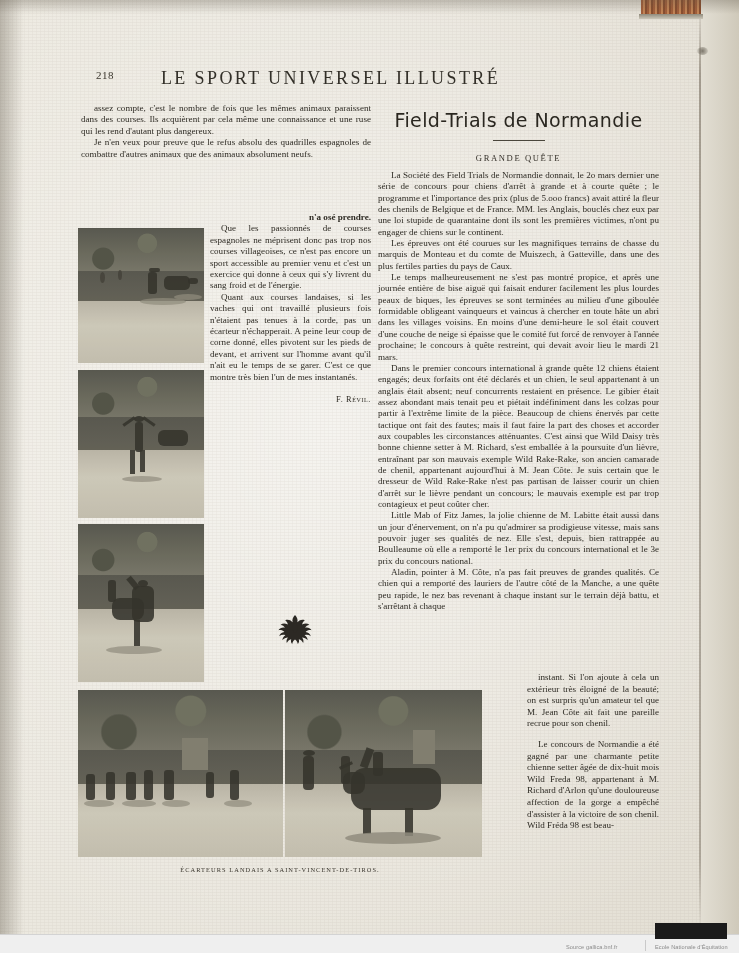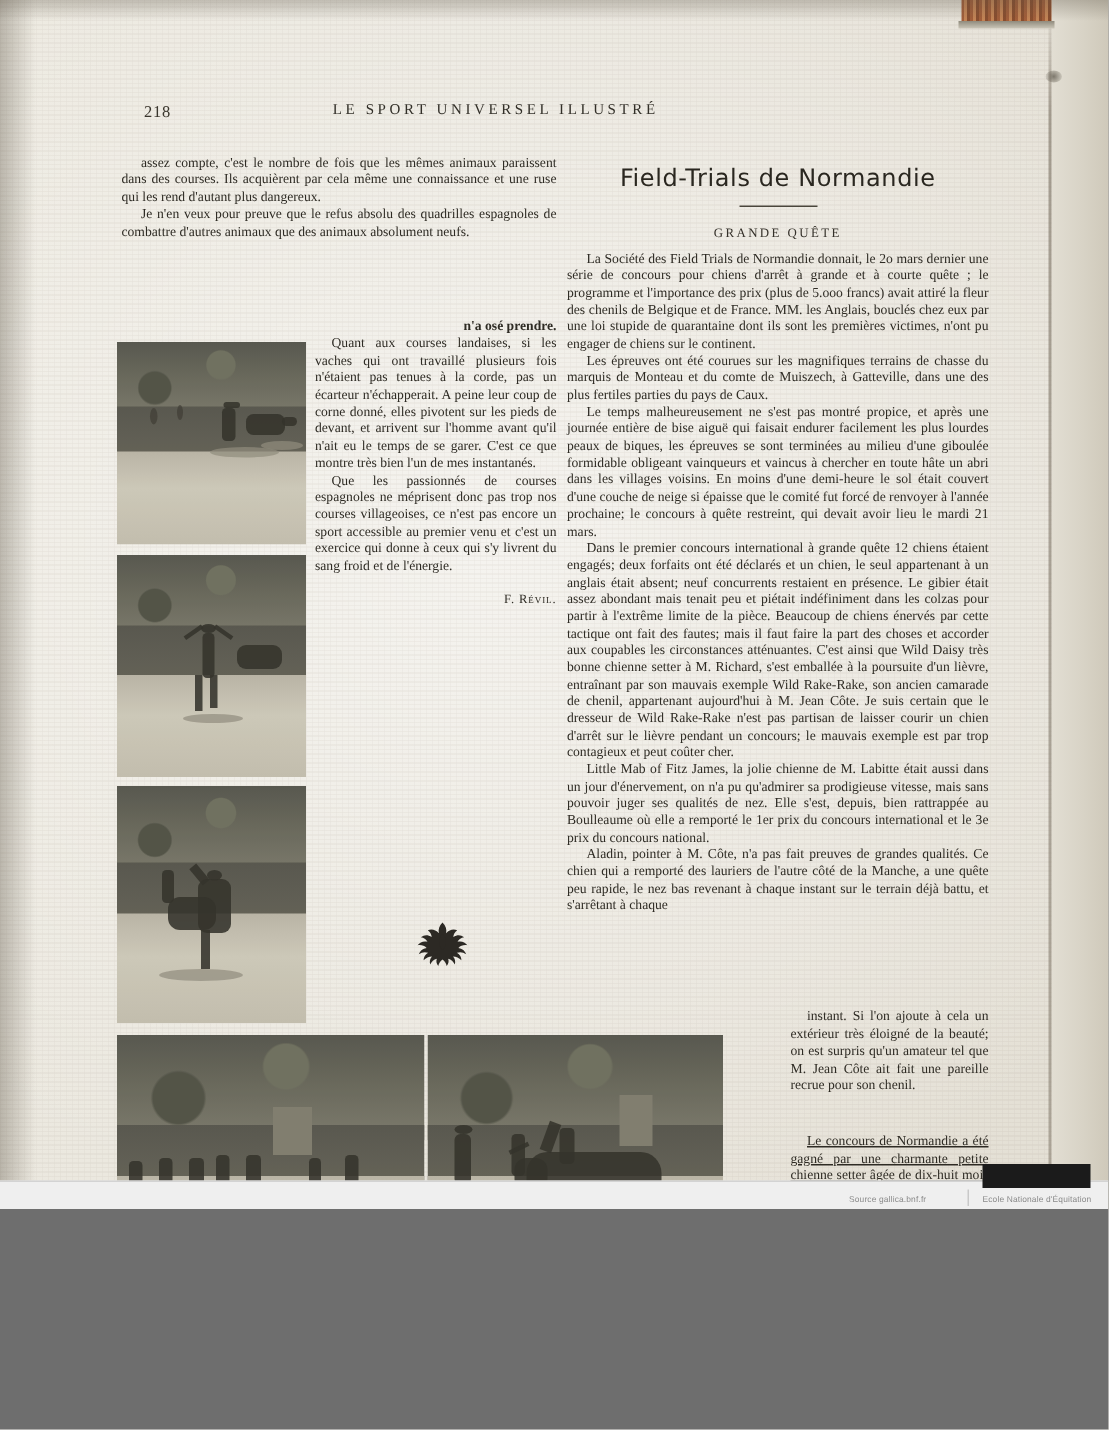--- a/index.html
+++ b/index.html
@@ -1,20 +1,20 @@
 <!DOCTYPE html>
 <html><head>
 <meta charset="utf-8">
 <style>
   html,body{margin:0;padding:0;background:#6e6e6e;}
   body{font-family:"Liberation Serif",serif;}
 
   #page{
     position:relative;
-    width:739px;height:806px;
+    width:739px;height:953px;
     background:#e9e6dd;
     overflow:hidden;
   }
 
   
   .paper{
     position:absolute;inset:0;
     background:
       radial-gradient(ellipse 120% 95% at 45% 45%, rgba(255,255,255,0.55) 0%, rgba(255,255,255,0.0) 62%),
       linear-gradient(100deg,#edeae1 0%,#eae7de 35%,#e7e3d9 70%,#e3dfd4 100%);
@@ -63,39 +63,39 @@
 
   
   .sheet{position:absolute;left:0;top:0;width:701px;height:935px;}
 
   .folio{
     position:absolute;left:96px;top:69px;
     font-size:11px;letter-spacing:.5px;color:#3a362d;
   }
   .running-head{
     position:absolute;left:0;right:0;top:68px;text-align:center;
-    font-size:10px;letter-spacing:2.4px;color:#322f28;
+    font-size:18px;letter-spacing:2.4px;color:#322f28;
     padding-right:40px;
   }
 
   
   .col-left{
     position:absolute;left:81px;top:103px;width:290px;
     font-size:9.1px;line-height:11.4px;color:#2e2b24;text-align:justify;
     -webkit-hyphens:none;hyphens:none;
   }
   .col-right{
     position:absolute;left:378px;top:103px;width:281px;
     color:#2e2b24;
   }
   .col-left p, .col-right p{margin:0 0 0 0;text-indent:13px;}
 
   .hdr-title{
     text-align:center;
-    font-size:16px;
+    font-size:19px;
     letter-spacing:.4px;
     color:#2a2720;
     margin:6px 0 0 0;
     font-family:"DejaVu Sans",sans-serif;
     font-weight:400;
     white-space:nowrap;
   }
   .rule{
     width:52px;height:1px;background:#4a463c;margin:9px auto 12px auto;
   }
@@ -117,21 +117,21 @@
     text-align:right;font-size:8.4px;letter-spacing:.6px;margin-top:11px;
     font-variant:small-caps;
   }
 
   
   .rwrap{
     position:absolute;left:527px;top:672px;width:132px;
     font-size:9.1px;line-height:11.6px;text-align:justify;color:#2e2b24;
   }
   .rwrap p{margin:0;text-indent:11px;}
-  .rwrap p + p{margin-top:25px;text-decoration:underline;}
+  .rwrap p + p{margin-top:9px;}
 
   
   .photo{position:absolute;overflow:hidden;filter:contrast(.94) brightness(1.02);}
 
   #photo1{left:78px;top:228px;width:126px;height:135px;}
   #photo2{left:78px;top:370px;width:126px;height:148px;}
   #photo3{left:78px;top:524px;width:126px;height:158px;}
   #photo4{left:78px;top:690px;width:205px;height:167px;}
   #photo5{left:285px;top:690px;width:197px;height:167px;}
 
@@ -201,22 +201,22 @@
     <div class="folio">218</div>
     <div class="running-head">LE SPORT UNIVERSEL ILLUSTRÉ</div>
 
     <div class="col-left">
       <p>assez compte, c'est le nombre de fois que les mêmes animaux paraissent dans des courses. Ils acquièrent par cela même une connaissance et une ruse qui les rend d'autant plus dangereux.</p>
       <p>Je n'en veux pour preuve que le refus absolu des quadrilles espagnoles de combattre d'autres animaux que des animaux absolument neufs.</p>
     </div>
 
     <div class="wrapcol" style="position:absolute;left:210px;top:212px;width:161px;">
       <p style="text-align:right;text-indent:0;font-weight:bold;">n'a osé prendre.</p>
+      <p>Que les passionnés de courses espagnoles ne méprisent donc pas trop nos courses villageoises, ce n'est pas encore un sport accessible au premier venu et c'est un exercice qui donne à ceux qui s'y livrent du sang froid et de l'énergie.</p>
       <p>Quant aux courses landaises, si les vaches qui ont travaillé plusieurs fois n'étaient pas tenues à la corde, pas un écarteur n'échapperait. A peine leur coup de corne donné, elles pivotent sur les pieds de devant, et arrivent sur l'homme avant qu'il n'ait eu le temps de se garer. C'est ce que montre très bien l'un de mes instantanés.</p>
-      <p>Que les passionnés de courses espagnoles ne méprisent donc pas trop nos courses villageoises, ce n'est pas encore un sport accessible au premier venu et c'est un exercice qui donne à ceux qui s'y livrent du sang froid et de l'énergie.</p>
       <div class="sig">F. Révil.</div>
     </div>
 
     <div class="photo" id="photo1">
       <div class="arena-top"></div>
         <div class="arena-wall"></div>
         <div class="arena-ground"></div>
       <div class="speck" style="left:22px;top:44px;width:5px;height:11px;"></div>
       <div class="speck" style="left:40px;top:42px;width:4px;height:10px;"></div>
       <div class="fig" style="left:70px;top:44px;width:9px;height:22px;border-radius:3px;"></div>

